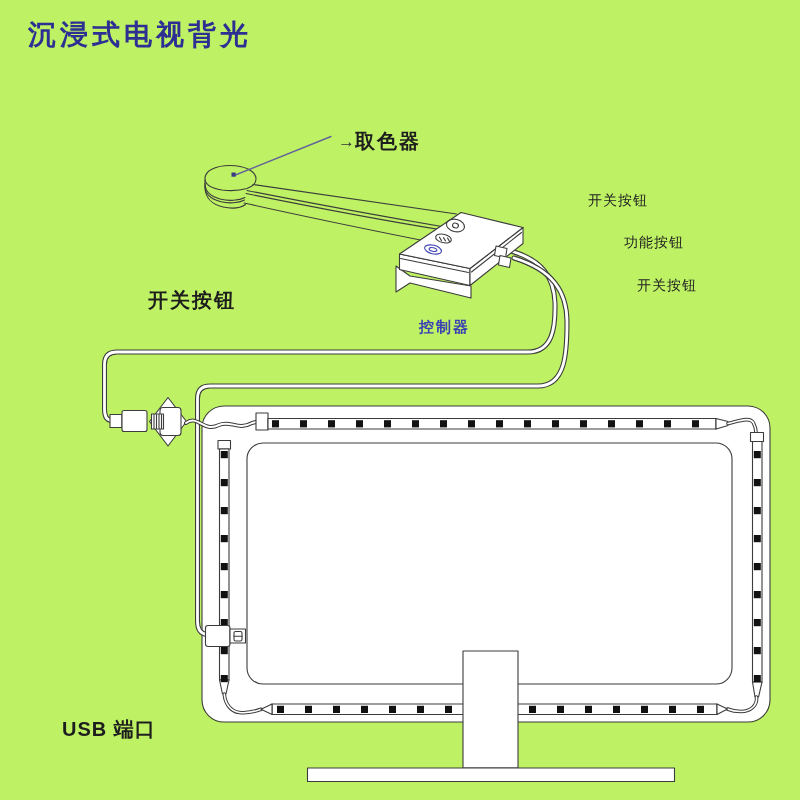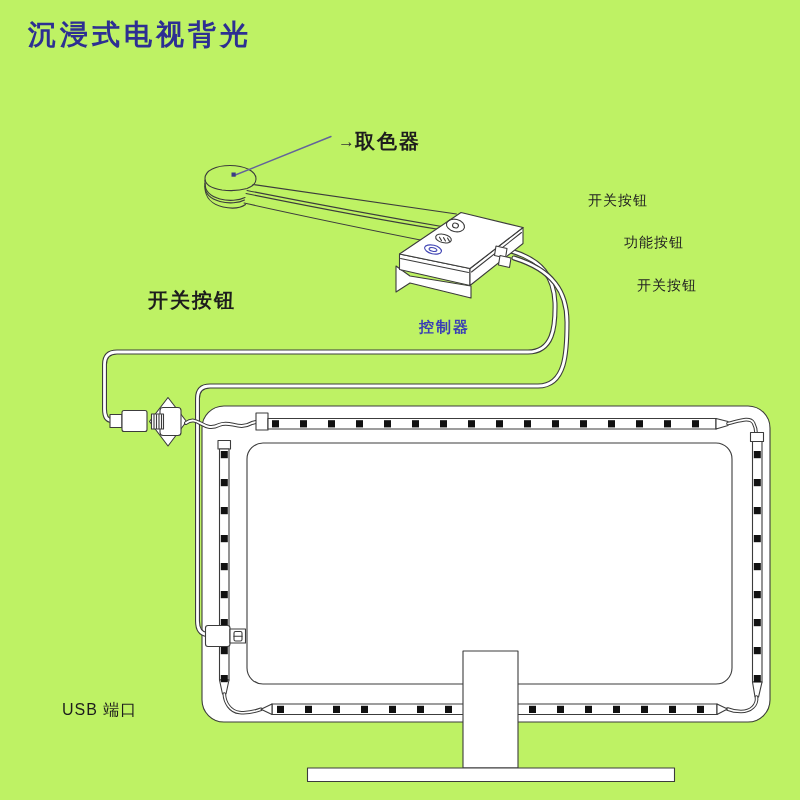--- a/index.html
+++ b/index.html
@@ -15,21 +15,21 @@
     color:var(--title-color,#2d2f92);letter-spacing:4px;
   }
   .lbl-picker{left:338px;top:128px;display:flex;align-items:center;}
   .lbl-picker .arrow{font-size:17px;font-weight:400;color:#333;}
   .lbl-picker .txt{font-size:20px;font-weight:bold;letter-spacing:2px;color:#1d1d1d;}
   .lbl-music{left:588px;top:192px;font-size:14px;letter-spacing:1px;font-weight:500;}
   .lbl-func{left:624px;top:234px;font-size:14px;letter-spacing:1px;font-weight:400;}
   .lbl-power{left:637px;top:277px;font-size:14px;letter-spacing:1px;font-weight:500;}
   .lbl-controller{left:419px;top:318px;font-size:15px;letter-spacing:2px;font-weight:600;color:var(--controller-color,#3a3fb4);}
   .lbl-start{left:148px;top:287px;font-size:20px;font-weight:600;letter-spacing:2px;color:#1d1d1d;}
-  .lbl-usb{left:62px;top:700px;font-size:16px;font-weight:400;letter-spacing:1px;color:#1d1d1d;}
+  .lbl-usb{left:62px;top:716px;font-size:20px;font-weight:700;letter-spacing:1px;color:#1d1d1d;}
 </style>
 </head>
 <body>
 
 <div class="canvas">
 
   <svg class="diagram" width="800" height="800" viewBox="0 0 800 800" fill="none" stroke="#3c3c3c" stroke-width="1.1" stroke-linecap="round" stroke-linejoin="round">
 
     <g>
       <rect x="202" y="406" width="568" height="316" rx="22" fill="#ffffff"></rect>

